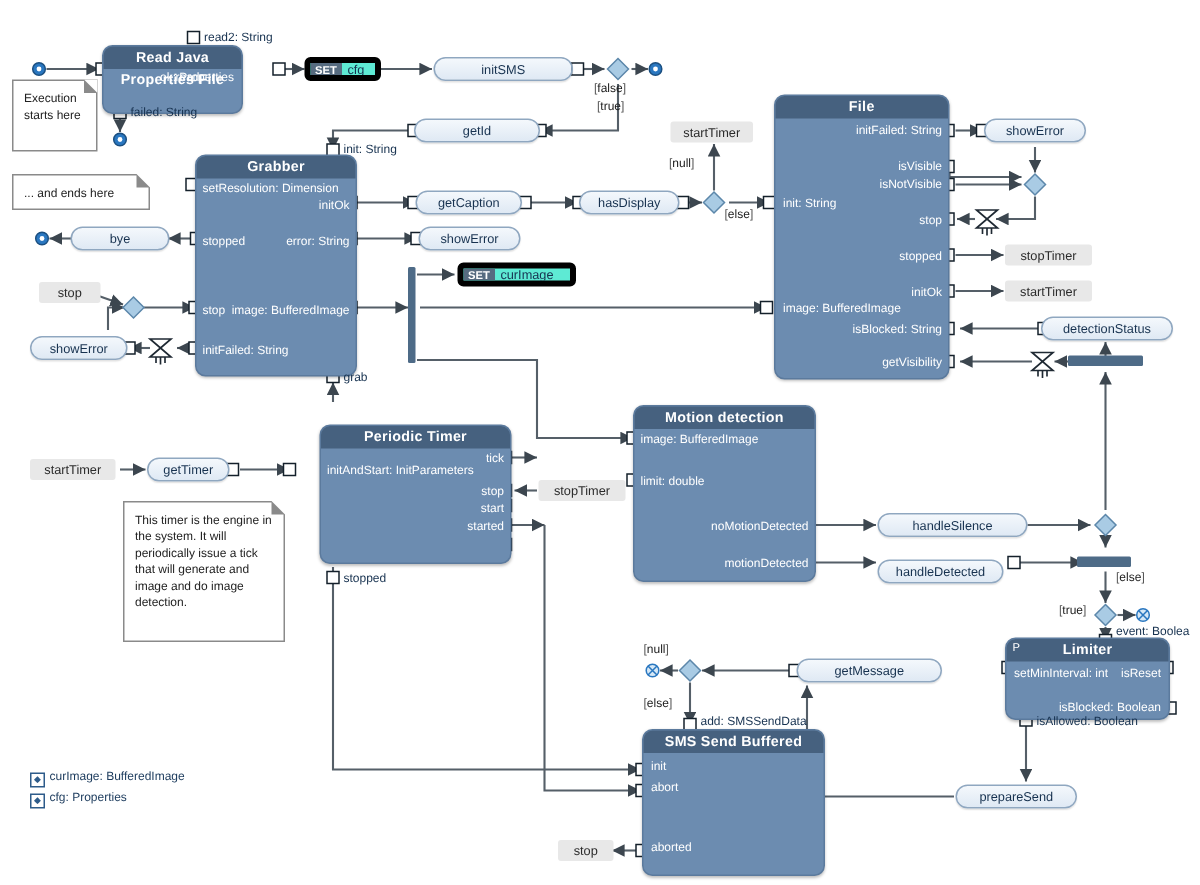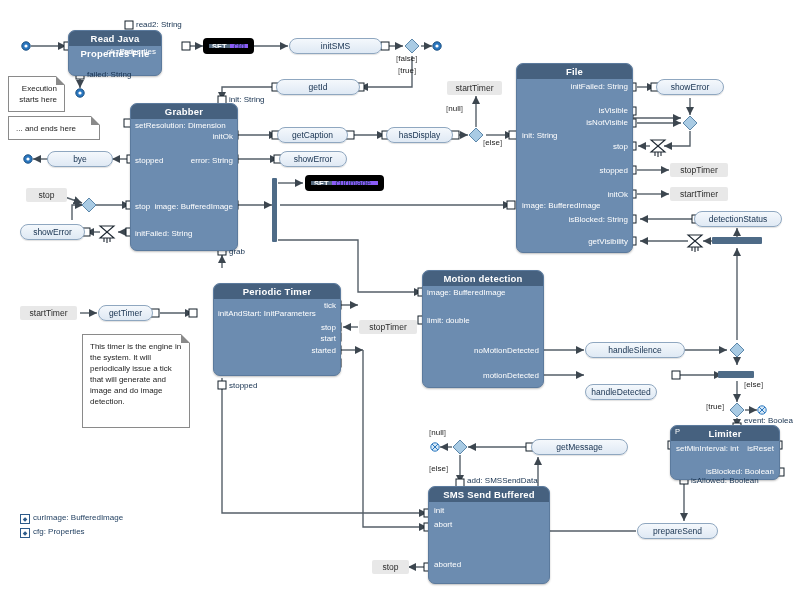--- a/index.html
+++ b/index.html
@@ -17,22 +17,22 @@
   .node .pfx{position:absolute;left:4px;top:1px;color:#fff;font-size:7.5px;font-weight:normal;}
   .port{position:absolute;color:#ffffff;font-size:8px;white-space:nowrap;line-height:8px;}
   .port.r{text-align:right;}
   
   .act{position:absolute;border-radius:8px;border:1px solid #8fa7c0;
        background:linear-gradient(#f4f8fc,#dfe9f4);
        font-size:8.5px;color:#16314f;text-align:center;box-sizing:border-box;
        display:flex;align-items:center;justify-content:center;
        box-shadow:0 1px 1px rgba(0,0,0,.12);}
   
-  .setn{position:absolute;border-radius:4px;border:6px solid #000000;
-        background:#8b5cf6;display:flex;align-items:center;box-sizing:border-box;
+  .setn{position:absolute;border-radius:4px;border:4px solid #000000;
+        background:#5eead4;display:flex;align-items:center;box-sizing:border-box;
         font-size:8.5px;color:#16314f;overflow:hidden;text-align:right;}
   .setn .tag{background:#566b80;color:#fff;font-size:7.5px;font-weight:bold;
         padding:0 3px;height:100%;display:flex;align-items:center;}
   .setn .val{padding:0 5px 0 4px;}
   
   .sig{position:absolute;background:#e8e8e8;border-radius:2px;font-size:8.5px;
        color:#2b2b2b;display:flex;align-items:center;justify-content:center;
        box-sizing:border-box;}
   
   .note{position:absolute;background:#fff;border:1px solid #8a8a8a;
@@ -279,21 +279,21 @@
       <rect x="776" y="468" width="8" height="8"></rect>
       <rect x="680" y="476" width="8" height="8"></rect>
       <rect x="526" y="443" width="8" height="8"></rect>
       <rect x="456" y="479" width="8" height="8"></rect>
       <rect x="424" y="509" width="8" height="8"></rect>
         <rect x="424" y="523" width="8" height="8"></rect>
       <rect x="424" y="563" width="8" height="8"></rect>
     </g>
   </svg>
 
-  <div class="note" style="left:8px;top:76px;width:57px;height:36px;text-align:right;">
+  <div class="note" style="left:8px;top:53px;width:57px;height:48px;">
     <span>Execution starts here</span>
   </div>
   <div class="note" style="left:8px;top:116px;width:92px;height:24px;">
     <span>... and ends here</span>
   </div>
   <div class="note" style="left:82px;top:334px;width:108px;height:94px;">
     <span>This timer is the engine in the system. It will periodically issue a tick that will generate and image and do image detection.</span>
   </div>
 
   <div class="node" style="left:68px;top:30px;width:94px;height:46px;">
@@ -381,21 +381,21 @@
   <div class="act" style="left:276px;top:79px;width:84px;height:16px;">getId</div>
   <div class="act" style="left:277px;top:127px;width:71px;height:16px;">getCaption</div>
   <div class="act" style="left:386px;top:127px;width:67px;height:16px;">hasDisplay</div>
   <div class="act" style="left:279px;top:151px;width:68px;height:16px;">showError</div>
   <div class="act" style="left:47px;top:151px;width:66px;height:16px;">bye</div>
   <div class="act" style="left:20px;top:224px;width:65px;height:16px;">showError</div>
   <div class="act" style="left:656px;top:79px;width:68px;height:16px;">showError</div>
   <div class="act" style="left:694px;top:211px;width:88px;height:16px;">detectionStatus</div>
   <div class="act" style="left:98px;top:305px;width:55px;height:16px;">getTimer</div>
   <div class="act" style="left:585px;top:342px;width:100px;height:16px;">handleSilence</div>
-  <div class="act" style="left:585px;top:384px;width:72px;height:16px;">handleDetected</div>
+  <div class="act" style="left:585px;top:373px;width:84px;height:16px;">handleDetected</div>
   <div class="act" style="left:531px;top:439px;width:97px;height:16px;">getMessage</div>
   <div class="act" style="left:637px;top:523px;width:81px;height:16px;">prepareSend</div>
 
   <div class="sig" style="left:26px;top:188px;width:41px;height:14px;">stop</div>
   <div class="sig" style="left:20px;top:306px;width:57px;height:14px;">startTimer</div>
   <div class="sig" style="left:447px;top:81px;width:55px;height:14px;">startTimer</div>
   <div class="sig" style="left:670px;top:163px;width:58px;height:14px;">stopTimer</div>
   <div class="sig" style="left:670px;top:187px;width:58px;height:14px;">startTimer</div>
   <div class="sig" style="left:359px;top:320px;width:58px;height:14px;">stopTimer</div>
   <div class="sig" style="left:372px;top:560px;width:37px;height:14px;">stop</div>

